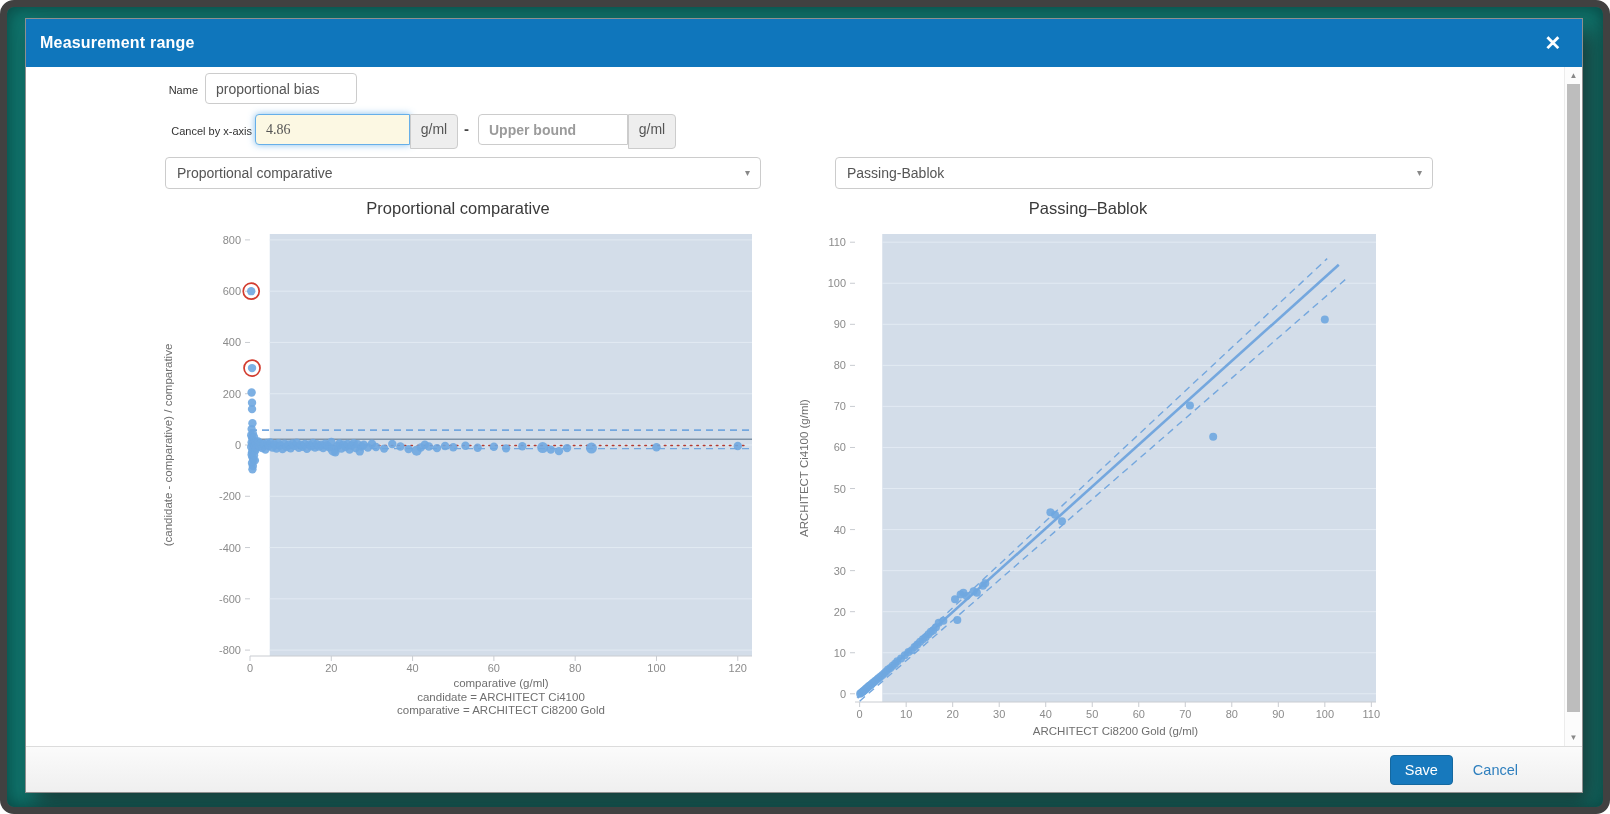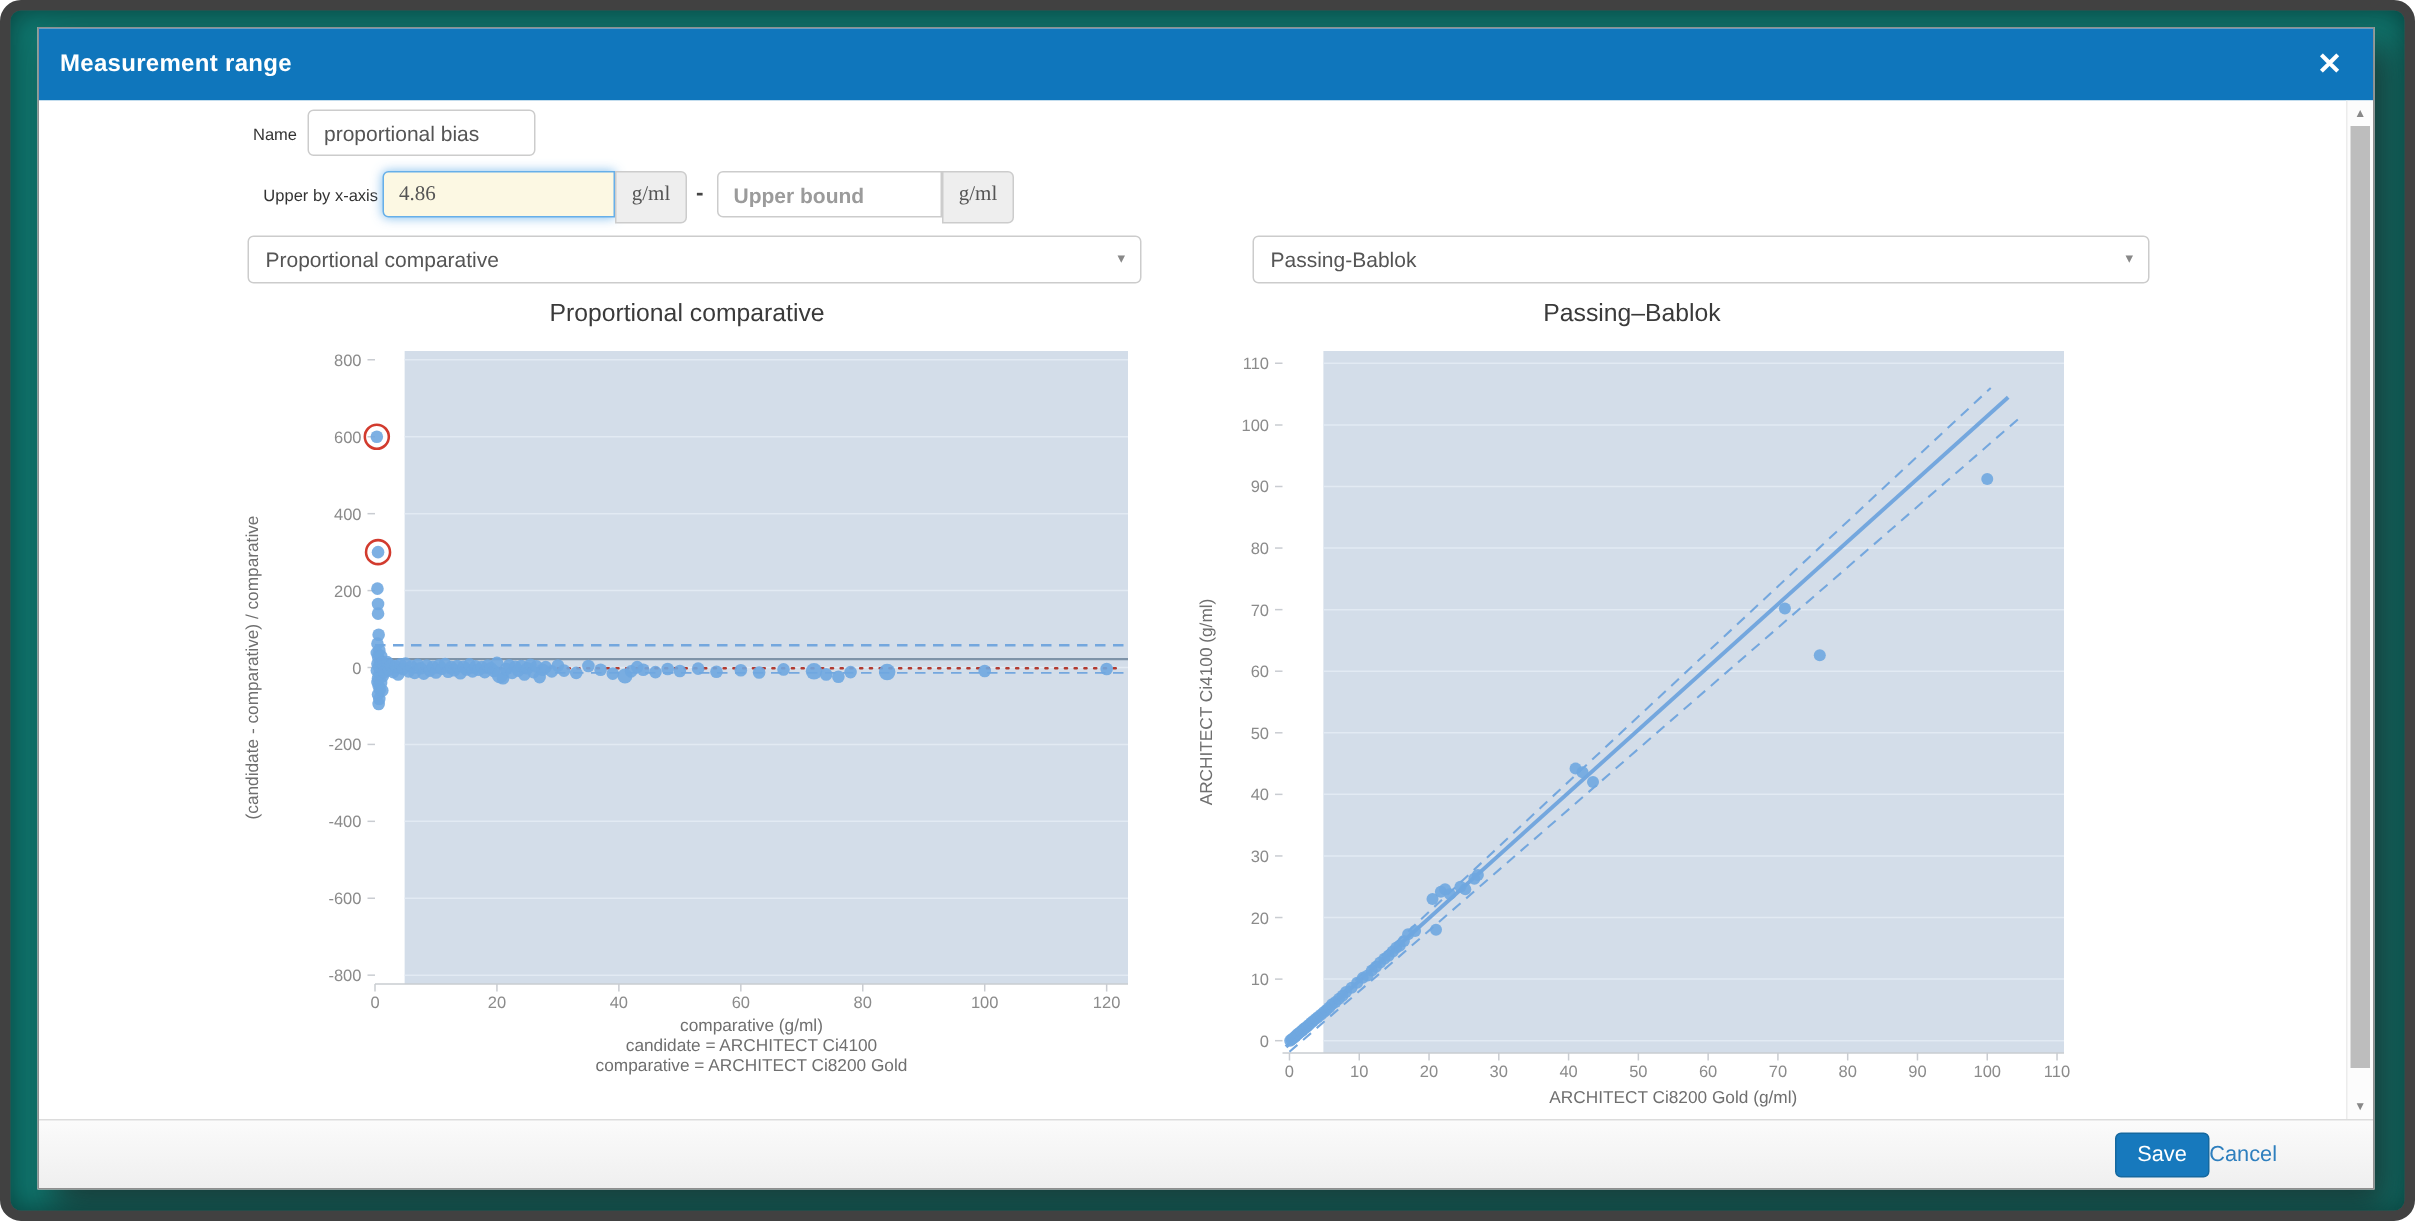--- a/index.html
+++ b/index.html
@@ -10,30 +10,30 @@
     background:#ffffff;border:1px solid #8f8f8f;
     box-shadow:10px 12px 22px rgba(30,30,30,.65);}
   .modal-header{position:absolute;left:0;top:0;right:0;height:48px;background:#0f76bc;}
   .modal-title{position:absolute;left:14px;top:0;line-height:48px;color:#ffffff;
     font-size:16px;font-weight:bold;letter-spacing:.2px;}
   .close-btn{position:absolute;right:14px;top:9px;width:30px;height:30px;border:0;background:transparent;
     color:#ffffff;font-size:20px;font-weight:bold;cursor:pointer;line-height:30px;text-align:center;padding:0;}
   .modal-body{position:absolute;left:0;top:48px;right:0;bottom:46px;background:#ffffff;overflow:hidden;}
   .modal-footer{position:absolute;left:0;bottom:0;right:0;height:46px;box-sizing:border-box;
     border-top:1px solid #dcdcdc;background:linear-gradient(#fbfbfb,#efefef);
-    display:flex;align-items:center;justify-content:flex-end;padding-right:64px;}
+    display:flex;align-items:center;justify-content:flex-end;gap:20px;padding-right:64px;}
   .lbl{position:absolute;font-size:11px;color:#333;line-height:18px;}
   .txt-input{position:absolute;box-sizing:border-box;height:31px;border:1px solid #cccccc;border-radius:4px;
     padding:0 10px;font-family:"Liberation Sans",sans-serif;font-size:14px;color:#555;background:#fff;outline:none;}
   .txt-input::placeholder{color:#9b9b9b;}
   .focused{background:#fcf8e3;border-color:#66afe9;border-radius:4px 0 0 4px;
     box-shadow:0 0 7px rgba(102,175,233,.8);font-family:Liberation Serif, serif;}
   .joined-left{border-radius:4px 0 0 4px;font-weight:bold;}
   .addon{position:absolute;box-sizing:border-box;height:35px;width:48px;border:1px solid #cccccc;
-    border-radius:0 4px 4px 0;background:#eeeeee;color:#555;font-size:14px;line-height:29px;text-align:center;font-family:Liberation Serif, serif;}
+    border-radius:0 4px 4px 0;background:#eeeeee;color:#555;font-size:14px;line-height:29px;text-align:center;}
   .dash{position:absolute;font-size:15px;font-weight:bold;color:#444;}
   .select{position:absolute;box-sizing:border-box;height:32px;border:1px solid #cccccc;border-radius:4px;
     background:#ffffff;cursor:pointer;}
   .select .sel-text{position:absolute;left:11px;top:0;line-height:30px;font-size:14px;color:#555;}
   .select .caret{position:absolute;right:10px;top:0;line-height:30px;font-size:10px;color:#888;}
   .chart-svg{position:absolute;}
   svg text{font-family:"Liberation Sans",sans-serif;}
   svg .tick{font-size:11px;fill:#8b8b8b;}
   svg .axis-label{font-size:11.5px;fill:#6f6f6f;}
   svg .chart-title{font-size:16.5px;fill:#3a3a3a;}
@@ -54,21 +54,21 @@
     <div class="modal-header">
       <span class="modal-title">Measurement range</span>
       <button class="close-btn">✕</button>
     </div>
 
     <div class="modal-body">
 
       <label class="lbl" style="left:60px;top:14px;width:112px;text-align:right;">Name</label>
       <input class="txt-input" style="left: 179px; top: 6px; width: 152px;" value="proportional bias">
 
-      <label class="lbl" style="left:60px;top:55px;width:166px;text-align:right;">Upper by x-axis</label>
+      <label class="lbl" style="left:60px;top:55px;width:166px;text-align:right;">Cancel by x-axis</label>
       <input class="txt-input focused" style="left: 229px; top: 47px; width: 155px;" autofocus="" value="4.86">
       <span class="addon" style="left:384px;top:47px;">g/ml</span>
       <span class="dash" style="left:438px;top:53px;">-</span>
       <input class="txt-input joined-left" style="left: 452px; top: 47px; width: 150px;" placeholder="Upper bound">
       <span class="addon" style="left:602px;top:47px;">g/ml</span>
 
       <div class="select" style="left:139px;top:90px;width:596px;">
         <span class="sel-text">Proportional comparative</span>
         <span class="caret">▾</span>
       </div>

